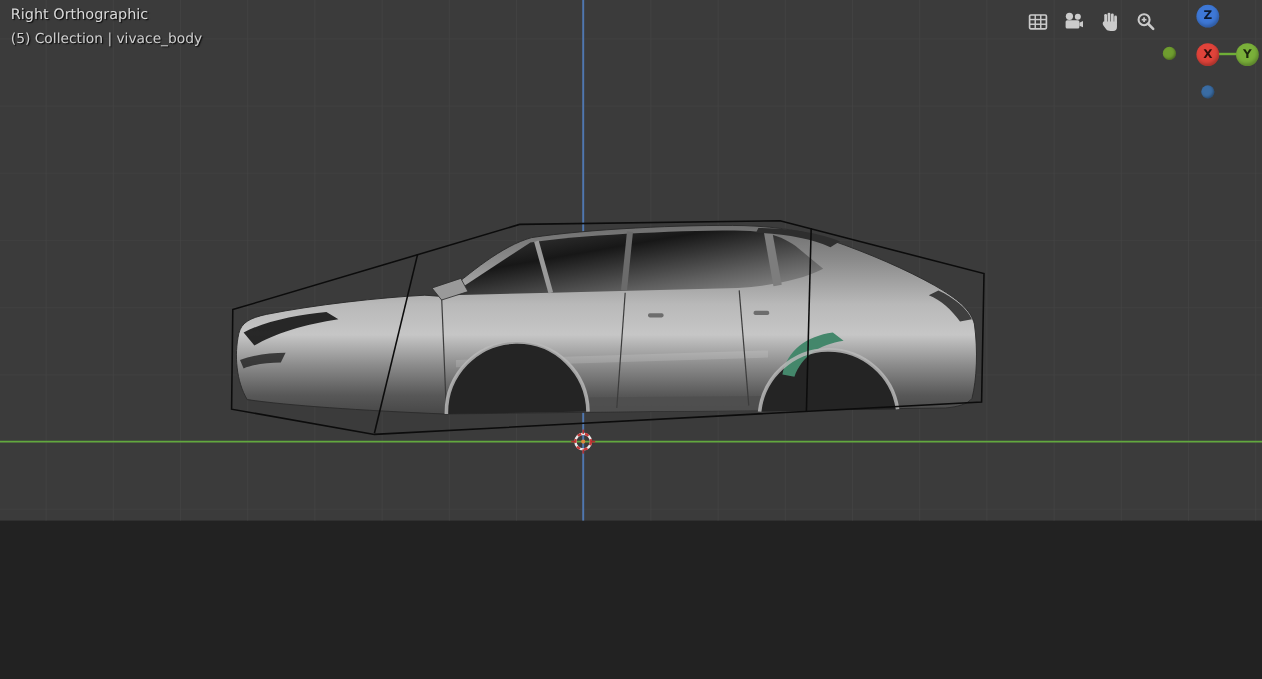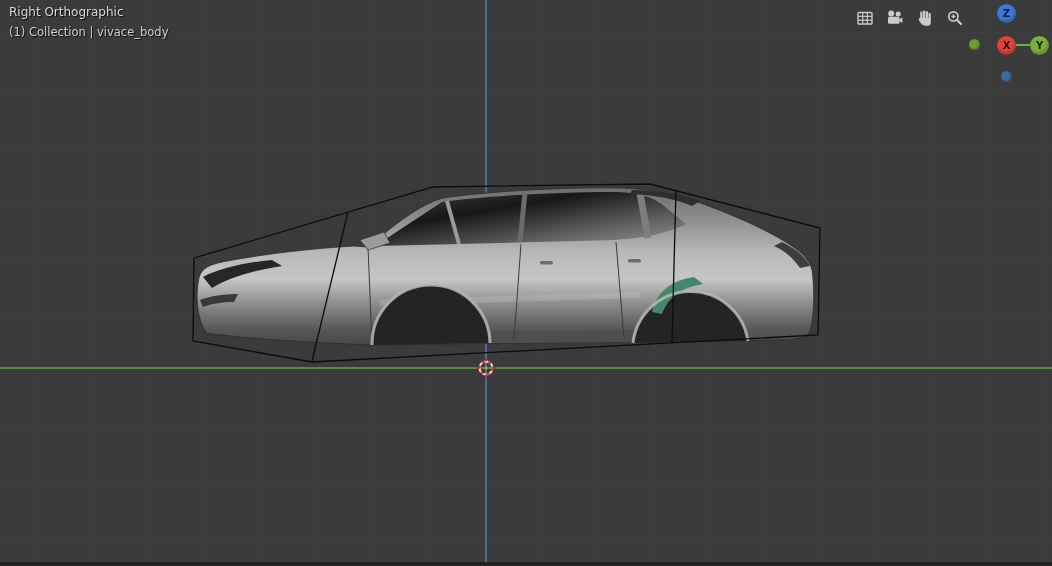--- a/index.html
+++ b/index.html
@@ -1,17 +1,17 @@
 <!DOCTYPE html>
 <html><head>
 <meta charset="utf-8">
 <style>
   html,body{margin:0;padding:0;background:#222;}
   .viewport{
-    position:relative;width:1052px;height:562px;overflow:hidden;
+    position:relative;width:1052px;height:434px;overflow:hidden;
     background:#3b3b3b;
     font-family:"DejaVu Sans","Liberation Sans",sans-serif;
   }
   .scene-svg{position:absolute;left:0;top:0;}
   
   .hud-text{
     position:absolute;color:#d9d9d9;
     text-shadow:1px 1px 1px rgba(0,0,0,.85);
     white-space:nowrap;pointer-events:none;
   }
@@ -135,21 +135,21 @@
       <circle cx="486" cy="368" r="6.5" fill="none" stroke="#c73838" stroke-width="2" stroke-dasharray="3.2 3.2"></circle>
       <line x1="486" y1="358" x2="486" y2="361.5" stroke="#b03030" stroke-width="1.4"></line>
       <line x1="486" y1="374.5" x2="486" y2="378" stroke="#b03030" stroke-width="1.4"></line>
       <line x1="476" y1="368" x2="479.5" y2="368" stroke="#b03030" stroke-width="1.4"></line>
       <line x1="492.5" y1="368" x2="496" y2="368" stroke="#b03030" stroke-width="1.4"></line>
       <circle cx="486" cy="368" r="1.7" fill="#e0883c"></circle>
     </g>
   </svg>
 
   <div class="hud-text view-label">Right Orthographic</div>
-  <div class="hud-text breadcrumb">(1) Collection | vivace_body</div>
+  <div class="hud-text breadcrumb">(5) Collection | vivace_body</div>
 
   <div class="vp-toolbar">
     <span class="vp-icon">
       <svg width="18" height="18" viewBox="0 0 18 18">
         <rect x="2" y="3.5" width="14" height="11.5" rx="1" fill="none" stroke="#d8d8d8" stroke-width="1.4"></rect>
         <line x1="6.7" y1="3.5" x2="6.7" y2="15" stroke="#d8d8d8" stroke-width="1.2"></line>
         <line x1="11.3" y1="3.5" x2="11.3" y2="15" stroke="#d8d8d8" stroke-width="1.2"></line>
         <line x1="2" y1="7.3" x2="16" y2="7.3" stroke="#d8d8d8" stroke-width="1.2"></line>
         <line x1="2" y1="11.2" x2="16" y2="11.2" stroke="#d8d8d8" stroke-width="1.2"></line>
       </svg>

